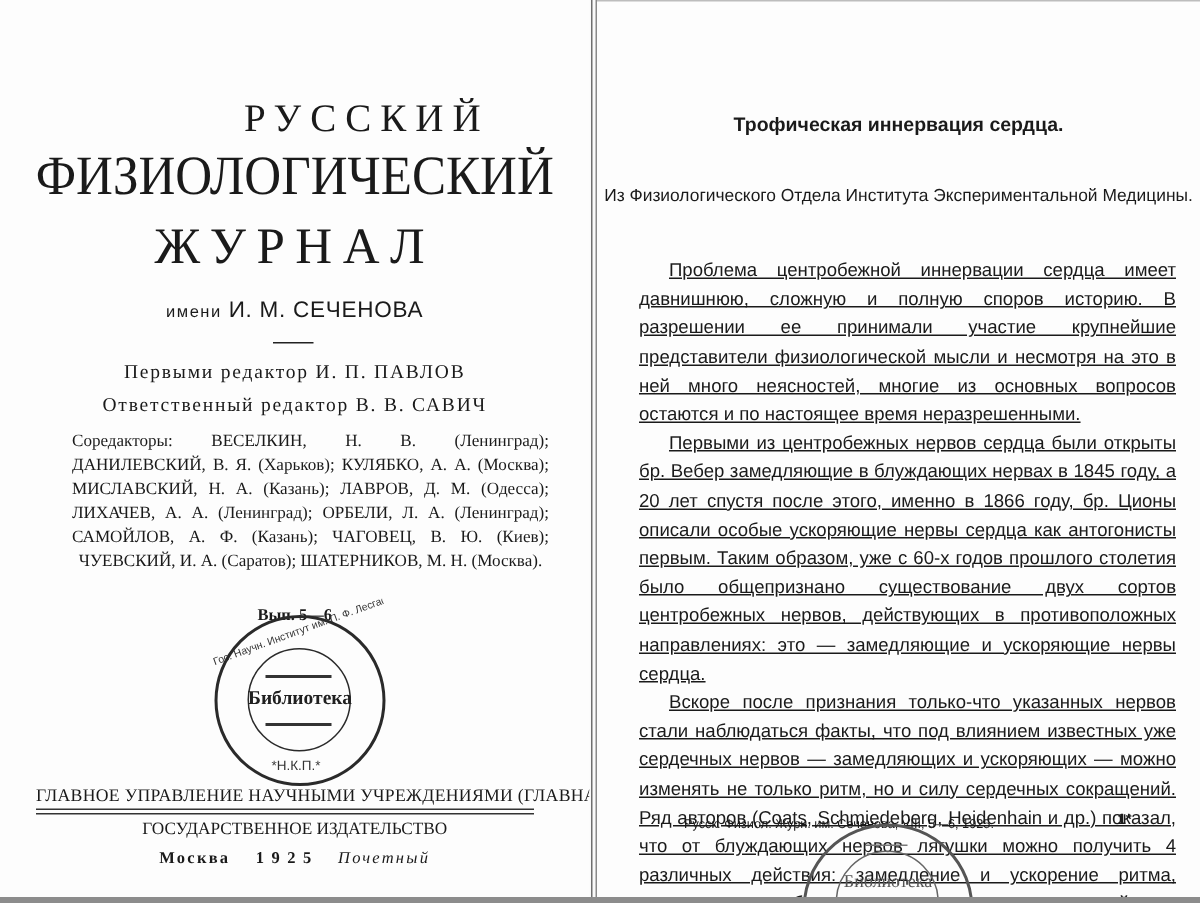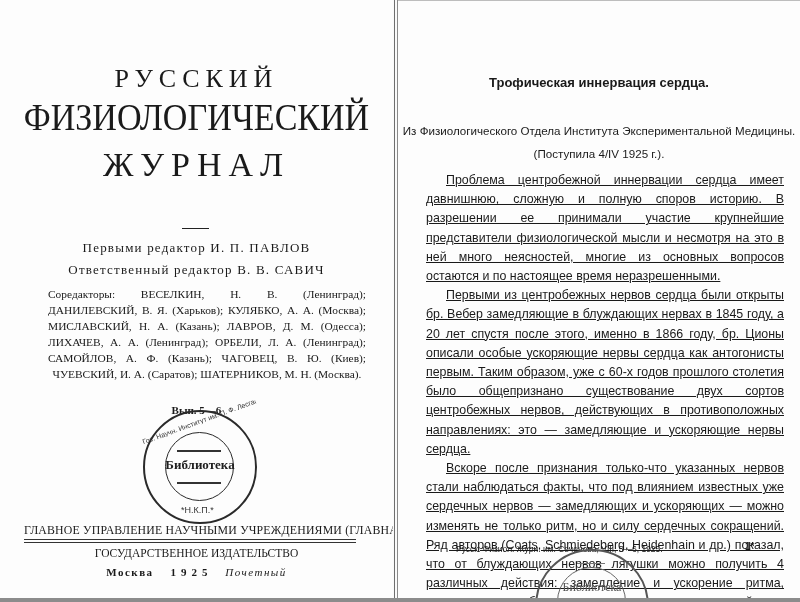--- a/index.html
+++ b/index.html
@@ -11,21 +11,21 @@
   .page { position: absolute; top: 0; background: #fdfdfd; overflow: hidden; }
   #left-page { left: 0; width: 393px; height: 598px; }
   #right-page { left: 398px; width: 402px; height: 598px; border-top: 1px solid #bdbdbd; }
   .gutter { position: absolute; top: 0; left: 393px; width: 5px; height: 602px; background: #fafafa; }
   .gutter::before { content: ""; position: absolute; left: 1px; top: 0; width: 1px; height: 602px; background: #6f6f6f; }
   .gutter::after { content: ""; position: absolute; left: 4px; top: 0; width: 1px; height: 602px; background: #8a8a8a; }
   .bottom-strip { position: absolute; left: 0; top: 598px; width: 800px; height: 4px; background: #8c8c8c; }
 
   .center { position: absolute; left: 0; width: 393px; text-align: center; white-space: nowrap; }
   .serif { font-family: "Liberation Serif", serif; }
-  .t1 { top: 64px; font-size: 26px; letter-spacing: 6px; }
+  .t1 { top: 64px; font-size: 26px; letter-spacing: 6px; padding-left: 48px; }
   .t2 { top: 96px; font-size: 37px; letter-spacing: 0px; transform: scaleX(0.92); }
   .t3 { top: 146px; font-size: 34px; letter-spacing: 7px; }
   .t4 { top: 198px; font-size: 15px; letter-spacing: 0.5px; }
   .t4 .small { font-size: 11px; letter-spacing: 1px; }
   .rule-short { position: absolute; top: 228px; left: 182px; width: 27px; height: 1px; background: #222; }
   .ed1 { top: 240px; font-size: 13px; letter-spacing: 1.2px; }
   .ed2 { top: 262px; font-size: 13px; letter-spacing: 1.2px; }
   .coeds {
     position: absolute; top: 286px; left: 38px; width: 318px;
     font-size: 11.4px; line-height: 16px; text-align: justify; text-align-last: center;
@@ -61,20 +61,24 @@
   .footer-cite { top: 543px; left: 58px; font-size: 8.5px; }
   .page-num { top: 541px; left: 745px; font-size: 10px; font-weight: bold; }
 </style>
 </head>
 <body>
 
 <div id="left-page" class="page">
   <div class="center serif t1">РУССКИЙ</div>
   <div class="center serif t2">ФИЗИОЛОГИЧЕСКИЙ</div>
   <div class="center serif t3">ЖУРНАЛ</div>
+  <div class="center t4">
+    <span class="small">имени</span>
+    <span>И. М. СЕЧЕНОВА</span>
+  </div>
   <div class="rule-short"></div>
   <div class="center serif ed1">Первыми редактор И. П. ПАВЛОВ</div>
   <div class="center serif ed2">Ответственный редактор В. В. САВИЧ</div>
   <div class="coeds">Соредакторы: ВЕСЕЛКИН, Н. В. (Ленинград); ДАНИЛЕВСКИЙ, В. Я. (Харьков); КУЛЯБКО, А. А. (Москва); МИСЛАВСКИЙ, Н. А. (Казань); ЛАВРОВ, Д. М. (Одесса); ЛИХАЧЕВ, А. А. (Ленинград); ОРБЕЛИ, Л. А. (Ленинград); САМОЙЛОВ, А. Ф. (Казань); ЧАГОВЕЦ, В. Ю. (Киев); ЧУЕВСКИЙ, И. А. (Саратов); ШАТЕРНИКОВ, М. Н. (Москва).</div>
   <div class="center serif issue">Вып. 5—6</div>
 
   <div class="stamp" style="left:143px; top:410px; width:110px; height:110px;">
     <div class="stamp-inner" style="left:20px; top:20px; width:67px; height:67px;"></div>
     <div class="stamp-ring-text" style="left:36px; top:93px;">*Н.К.П.*</div>
     <div class="stamp-ring-text" style="left:-6px; top:6px; font-size:7px; width:120px; text-align:center; transform: rotate(-20deg); white-space:nowrap; overflow:hidden;">Гос. Научн. Институт им. П. Ф. Лесгафта</div>
@@ -92,21 +96,20 @@
     &nbsp;&nbsp;&nbsp;<span style="letter-spacing:5px;">1925</span>&nbsp;&nbsp;
     <span style="font-weight:normal; font-style:italic;">Почетный</span>
   </div>
 </div>
 
 <div class="gutter"></div>
 
 <div id="right-page" class="page">
   <div class="r rc title">Трофическая иннервация сердца.</div>
   <div class="r rc aff">Из Физиологического Отдела Института Экспериментальной Медицины.</div>
-  <div class="r rc recv">(Поступила 4/IV 1925 г.).</div>
 
   <div class="body-text" style="top:170px;">
     <p>Проблема центробежной иннервации сердца имеет давнишнюю, сложную и полную споров историю. В разрешении ее принимали участие крупнейшие представители физиологической мысли и несмотря на это в ней много неясностей, многие из основных вопросов остаются и по настоящее время неразрешенными.</p>
     <p>Первыми из центробежных нервов сердца были открыты бр. Вебер замедляющие в блуждающих нервах в 1845 году, а 20 лет спустя после этого, именно в 1866 году, бр. Ционы описали особые ускоряющие нервы сердца как антогонисты первым. Таким образом, уже с 60-х годов прошлого столетия было общепризнано существование двух сортов центробежных нервов, действующих в противоположных направлениях: это — замедляющие и ускоряющие нервы сердца.</p>
     <p>Вскоре после признания только-что указанных нервов стали наблюдаться факты, что под влиянием известных уже сердечных нервов — замедляющих и ускоряющих — можно изменять не только ритм, но и силу сердечных сокращений. Ряд авторов (Coats, Schmiedeberg, Heidenhain и др.) показал, что от блуждающих нервов лягушки можно получить 4 различных действия: замедление и ускорение ритма, усиление и ослабление силы сердечных сокращений, при чем все указанные действия могут выступать по отдельности. Но вопрос о существовании специальных нервов для каждого указанного действия</p>
   </div>
 
   <div class="r footer-cite">Русск. Физиол. Журн. им. Сеченова, VIII, 5—6, 1925.</div>
 
   <div class="stamp" style="left:137px; top:548px; width:110px; height:110px; border-color:#555;">

